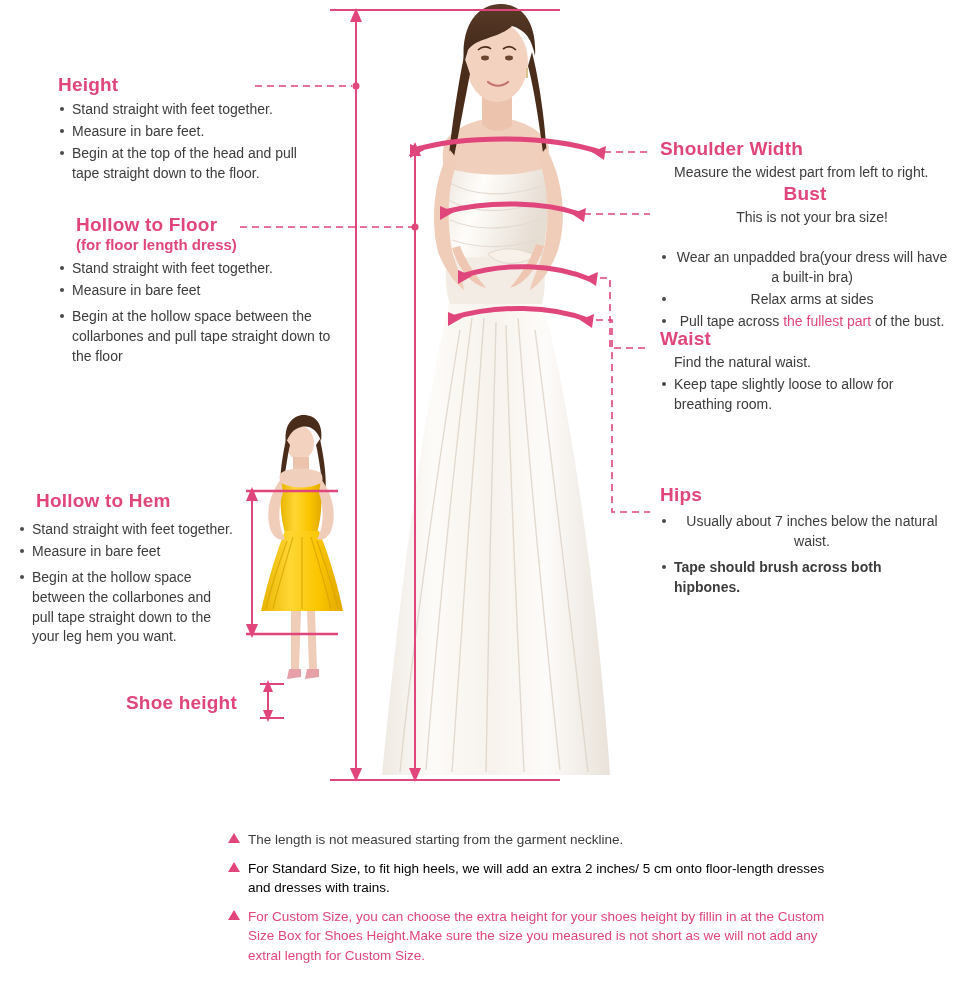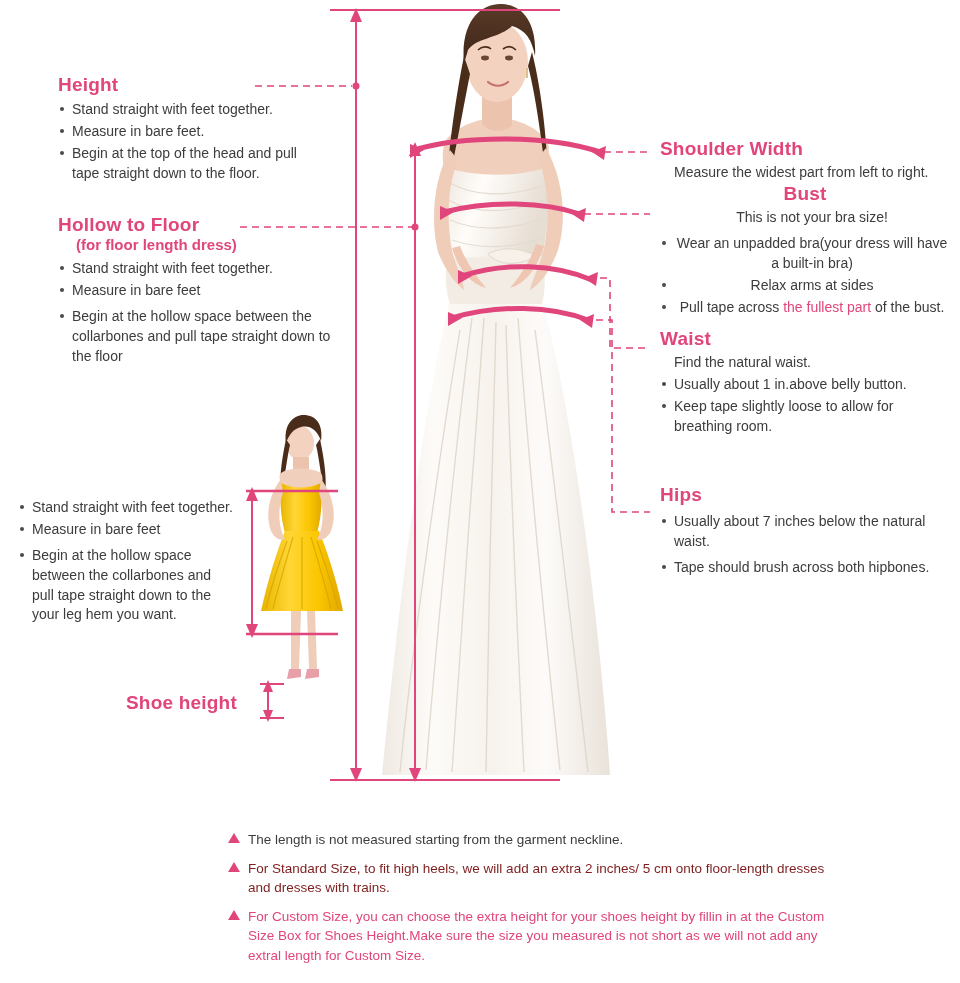--- a/index.html
+++ b/index.html
@@ -101,21 +101,21 @@
   }
   .note .tri {
     position: absolute;
     left: 0;
     top: 3px;
     width: 0; height: 0;
     border-left: 6px solid transparent;
     border-right: 6px solid transparent;
     border-bottom: 10px solid #e0457b;
   }
-  .note.c2 { color: #7f1d1d; }
+  .note.c2 { color: #000000; }
   .note.c3 { color: #e0457b; }
 
   svg { display: block; }
 </style>
 </head>
 <body>
 
 <div class="stage">
 
   <svg class="figure-main" viewBox="0 0 270 790" width="270" height="790">
@@ -289,30 +289,31 @@
   <div class="block" style="left:58px; top:74px; width:270px;">
     <div class="label label-lg">Height</div>
     <ul class="bullets">
       <li>Stand straight with feet together.</li>
       <li>Measure in bare feet.</li>
       <li>Begin at the top of the head and pull tape straight down to the floor.</li>
     </ul>
   </div>
 
   <div class="block" style="left:58px; top:214px; width:280px;">
-    <div class="label label-lg" style="">Hollow to Floor</div>
+    <div class="label label-lg" style="margin-left:18px;">Hollow to Floor</div>
     <div class="sub-label" style="margin-left:18px;">(for floor length dress)</div>
     <ul class="bullets" style="margin-top:6px;">
       <li>Stand straight with feet together.</li>
       <li>Measure in bare feet</li>
       <li style="margin-top:6px;">Begin at the hollow space between the collarbones and pull tape straight down to the floor</li>
     </ul>
   </div>
 
   <div class="block" style="left:18px; top:490px; width:218px;">
+    <div class="label label-lg" style="margin-left:18px;">Hollow to Hem</div>
     <ul class="bullets" style="margin-top:8px;">
       <li>Stand straight with feet together.</li>
       <li>Measure in bare feet</li>
       <li style="margin-top:6px;">Begin at the hollow space between the collarbones and pull tape straight down to the your leg hem  you want.</li>
     </ul>
   </div>
 
   <div class="block" style="left:126px; top:692px;">
     <div class="label label-lg">Shoe height</div>
   </div>
@@ -321,40 +322,39 @@
     <div class="label label-lg">Shoulder Width</div>
     <ul class="bullets" style="margin-top:3px;">
       <li class="nodot">Measure the widest part from left to right.</li>
     </ul>
   </div>
 
   <div class="block" style="left:660px; top:183px; width:290px;text-align:center;">
     <div class="label label-lg">Bust</div>
     <ul class="bullets" style="margin-top:3px;">
       <li class="nodot">This is not your bra size!</li>
-      <li style="margin-top:6px;">Wear an unpadded bra(your dress will have a built-in bra)</li>
+      <li style="margin-top:20px;">Wear an unpadded bra(your dress will have a built-in bra)</li>
       <li>Relax arms at sides</li>
       <li><span>Pull tape across </span><span class="hl">the fullest part</span><span> of the bust.</span></li>
     </ul>
   </div>
 
   <div class="block" style="left:660px; top:328px; width:290px;">
     <div class="label label-lg">Waist</div>
     <ul class="bullets" style="margin-top:3px;">
       <li class="nodot">Find the natural waist.</li>
-      <li>Usually about 1 in.above belly button.</li>
       <li>Keep tape slightly loose to allow for breathing room.</li>
     </ul>
   </div>
 
   <div class="block" style="left:660px; top:484px; width:290px;">
     <div class="label label-lg">Hips</div>
     <ul class="bullets" style="margin-top:3px;">
-      <li style="margin-top:6px;">Usually about 7 inches below the natural waist.</li>
-      <li style="margin-top:6px;">Tape should brush across both hipbones.</li>
+      <li style="margin-top:6px;text-align:center;">Usually about 7 inches below the natural waist.</li>
+      <li style="margin-top:6px;font-weight:bold;">Tape should brush across both hipbones.</li>
     </ul>
   </div>
 
   <div class="notes">
     <div class="note">
       <span class="tri"></span>
       <span>The length is not measured starting from the garment neckline.</span>
     </div>
     <div class="note c2">
       <span class="tri"></span>

